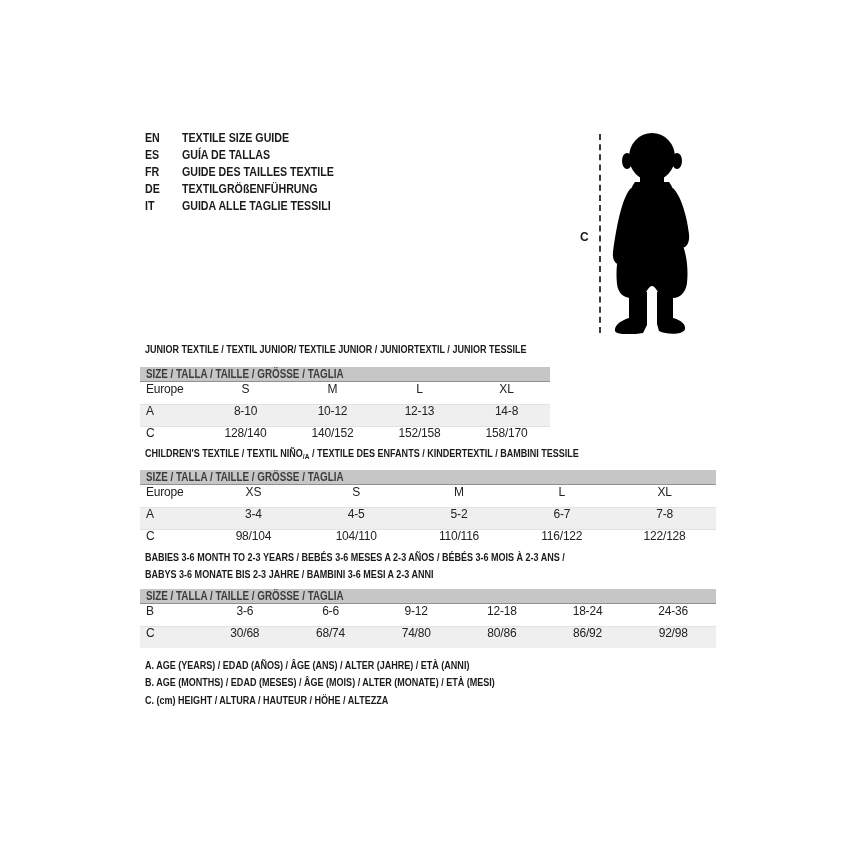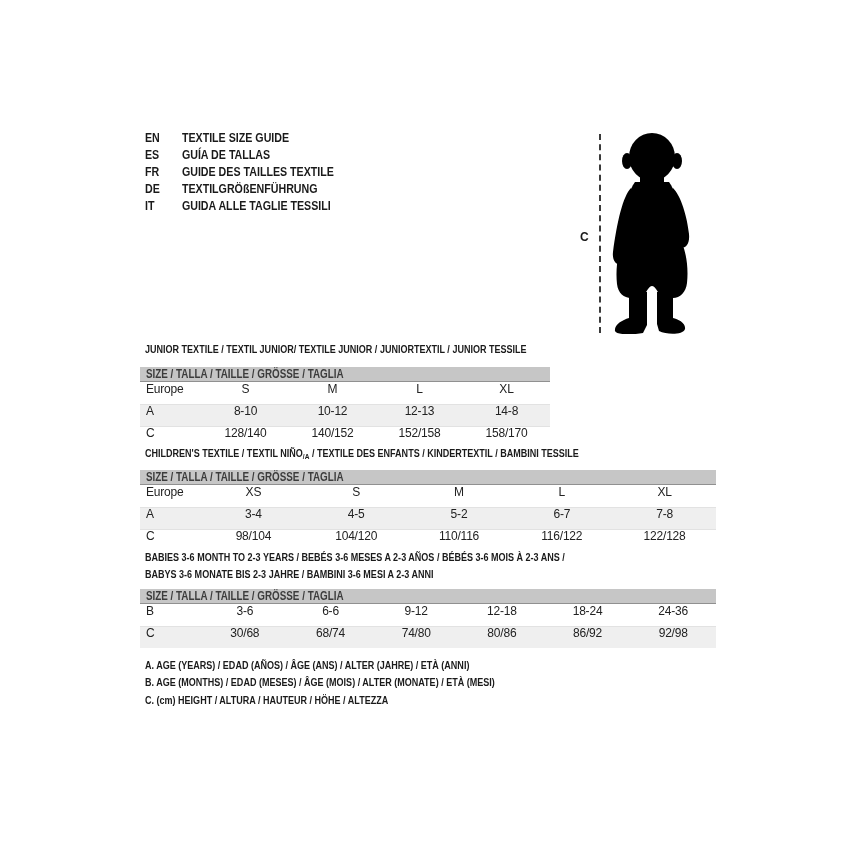--- a/index.html
+++ b/index.html
@@ -139,21 +139,21 @@
       <span class="t-label">A</span>
       <span class="t-cell">3-4</span>
       <span class="t-cell">4-5</span>
       <span class="t-cell">5-2</span>
       <span class="t-cell">6-7</span>
       <span class="t-cell">7-8</span>
     </div>
     <div class="t-row">
       <span class="t-label">C</span>
       <span class="t-cell">98/104</span>
-      <span class="t-cell">104/120</span>
+      <span class="t-cell">104/110</span>
       <span class="t-cell">110/116</span>
       <span class="t-cell">116/122</span>
       <span class="t-cell">122/128</span>
     </div>
   </div>
 
   <div class="sec-title t-babies-title">
     <div>BABIES 3-6 MONTH TO 2-3 YEARS / BEBÉS 3-6 MESES A 2-3 AÑOS / BÉBÉS 3-6 MOIS À 2-3 ANS /</div>
     <div>BABYS 3-6 MONATE BIS 2-3 JAHRE / BAMBINI 3-6 MESI A 2-3 ANNI</div>
   </div>

